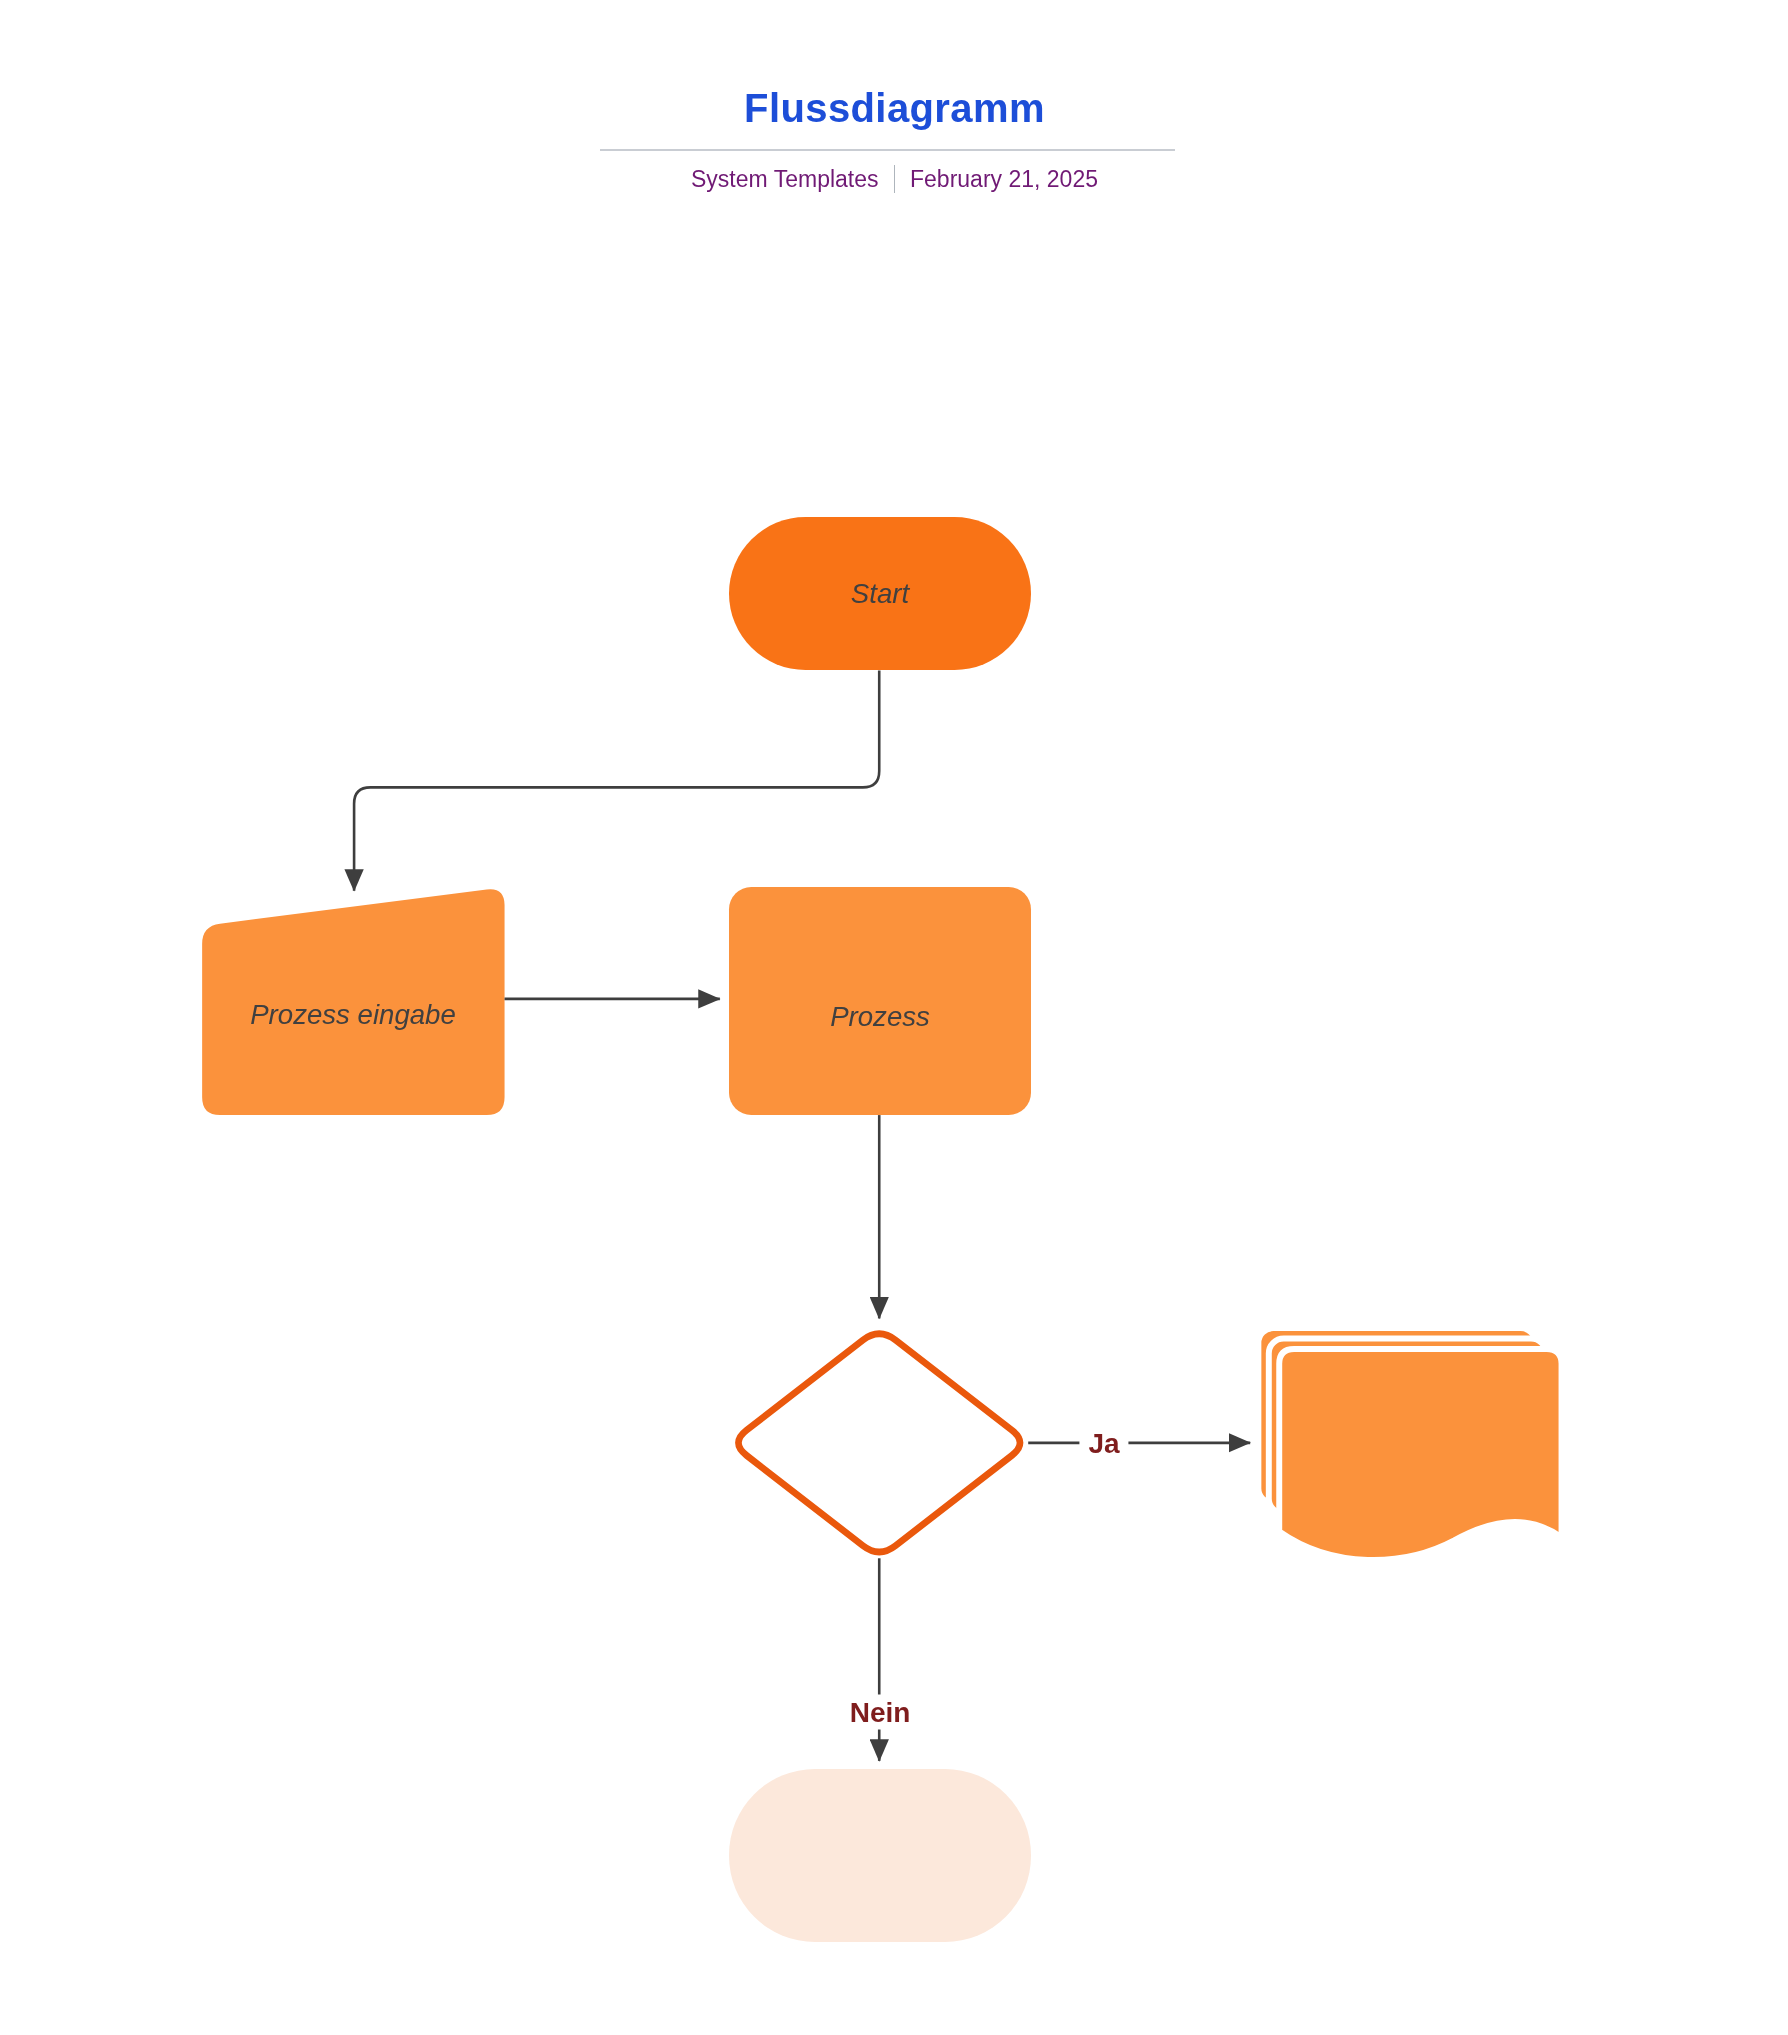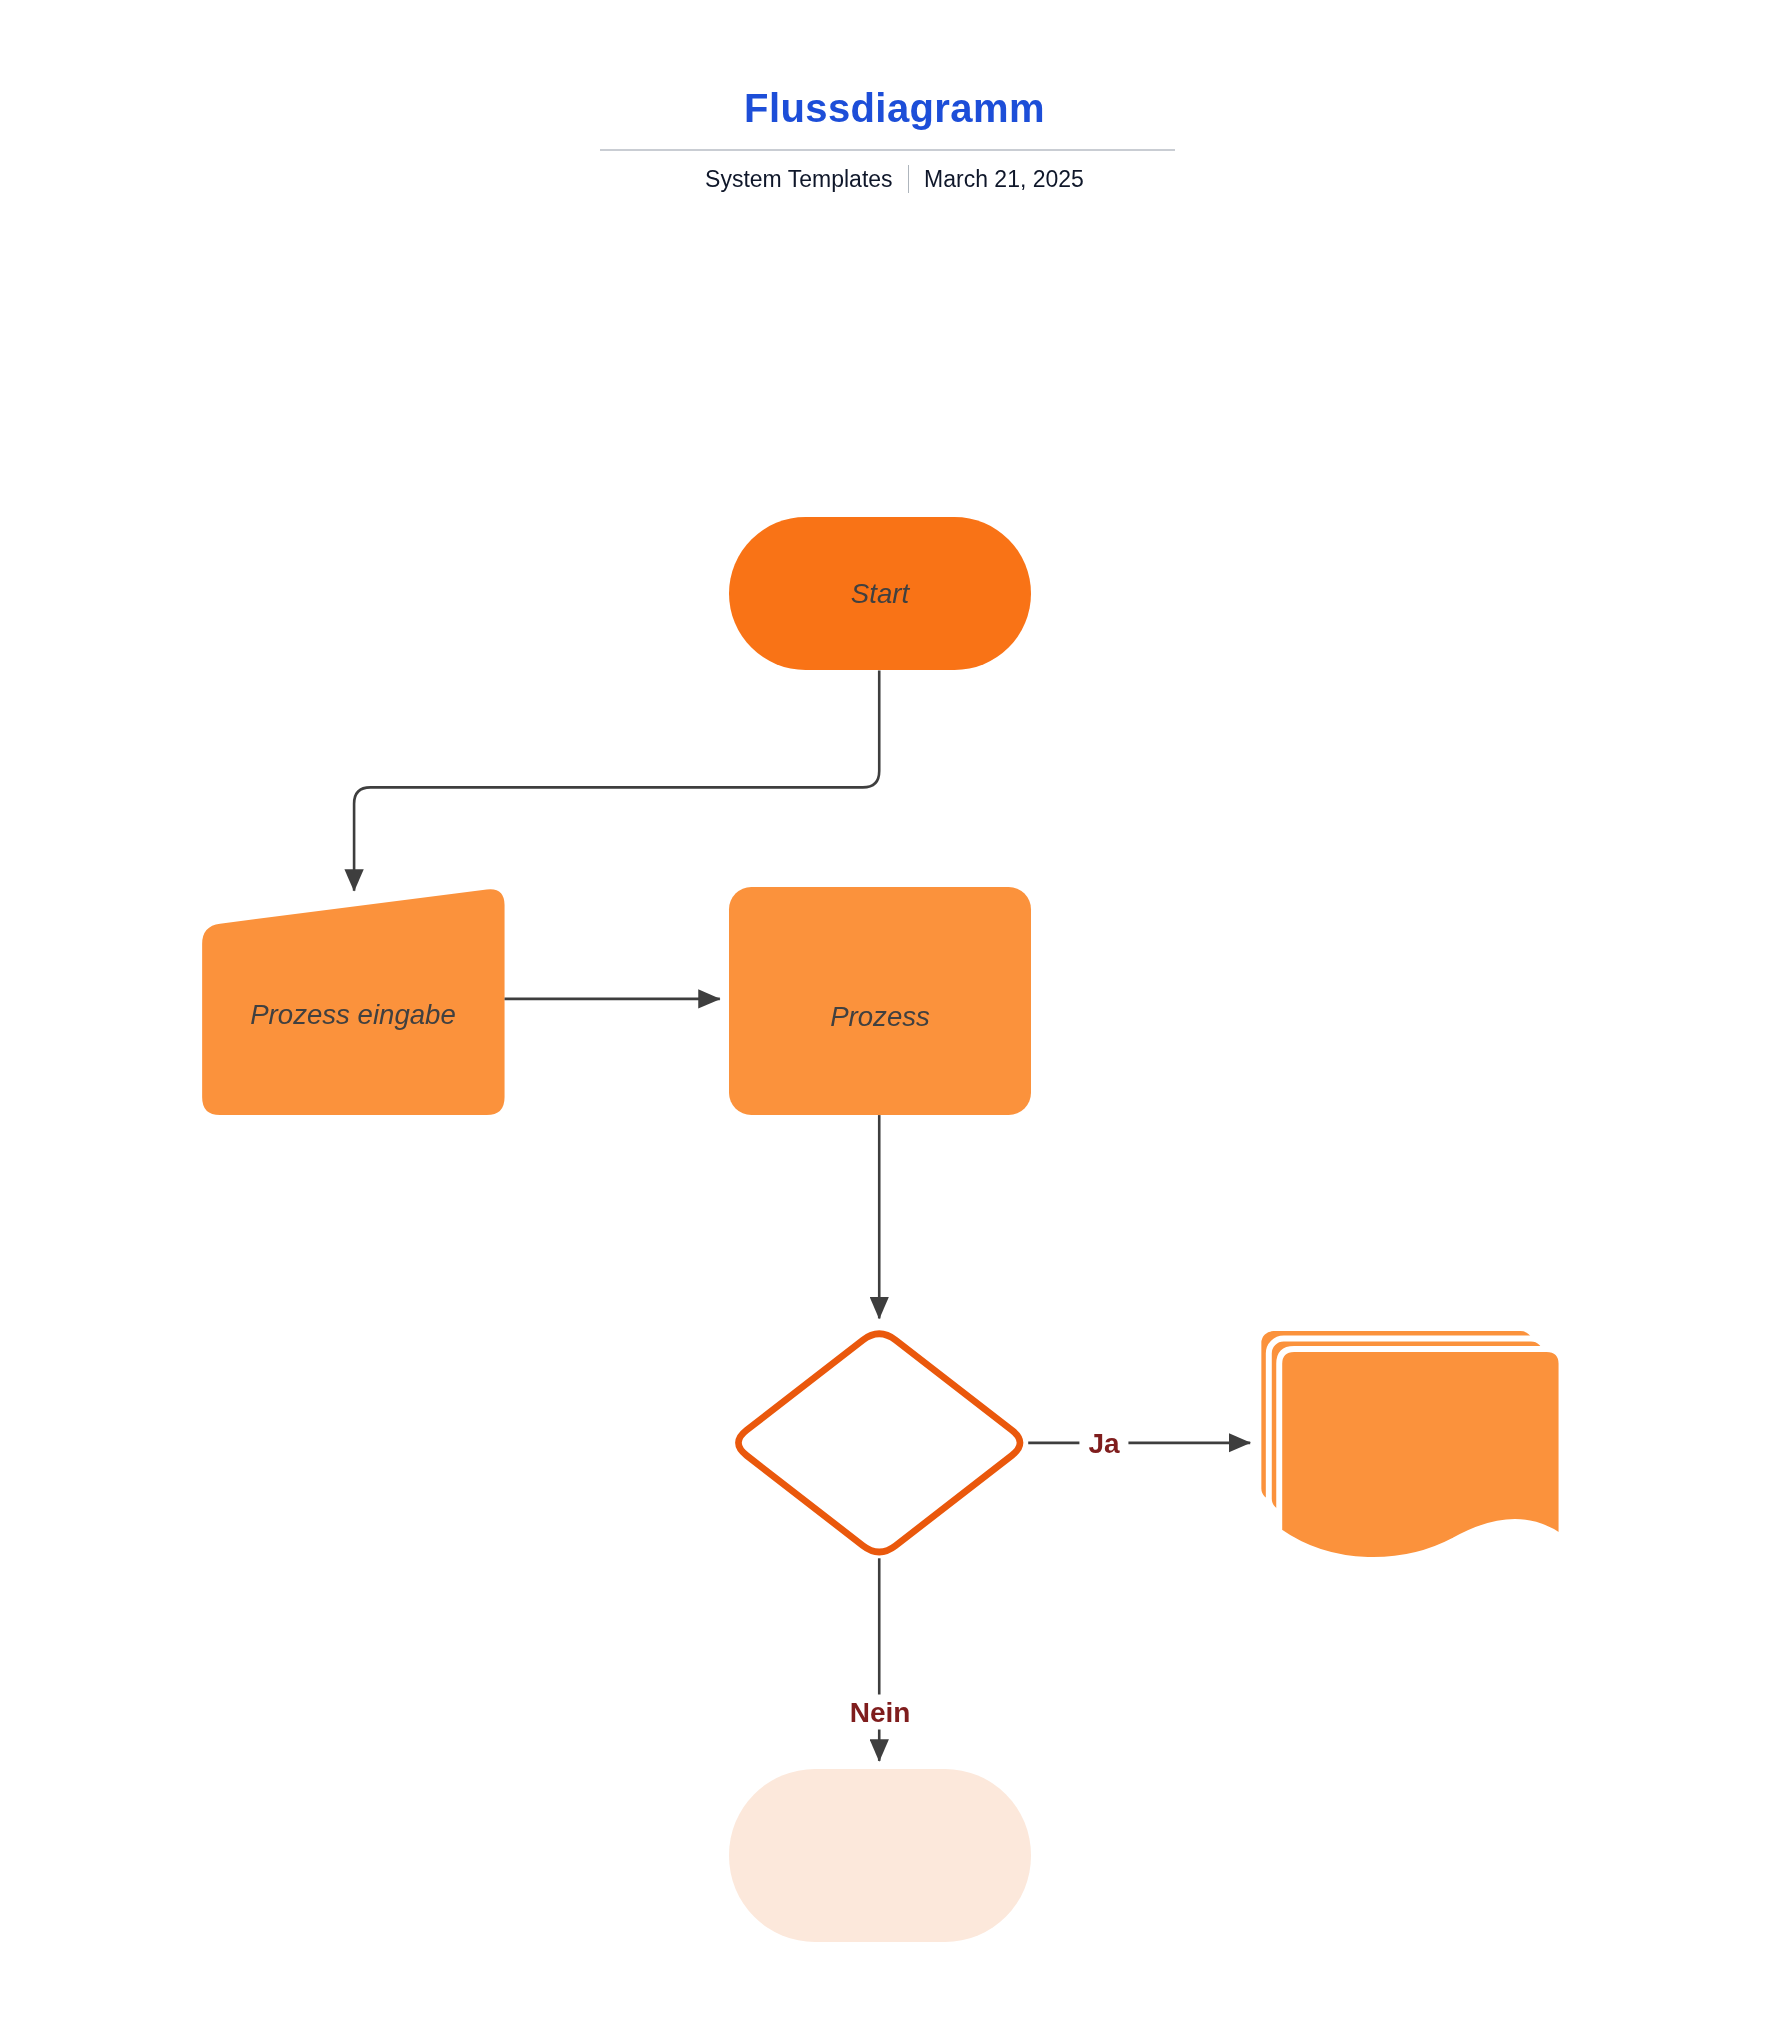--- a/index.html
+++ b/index.html
@@ -33,21 +33,21 @@
   }
   .subtitle-row {
     position: absolute;
     top: 165px; left: 0;
     width: 100%;
     display: flex;
     align-items: center;
     justify-content: center;
     gap: 15px;
     font-size: 23px;
-    color: #0f172a;
+    color: #701a75;
   }
   .subtitle-divider {
     width: 1.5px; height: 28px;
     background: #AEB5BC;
   }
 
   
   .shape { position: absolute; }
   .start-node {
     left: 729px; top: 517px;
@@ -113,21 +113,21 @@
 </head>
 <body>
 
 <div id="canvas">
 
   <h1 class="page-title">Flussdiagramm</h1>
   <div class="title-underline"></div>
   <div class="subtitle-row">
     <span>System Templates</span>
     <span class="subtitle-divider"></span>
-    <span>March 21, 2025</span>
+    <span>February 21, 2025</span>
   </div>
 
   <div class="shape start-node"></div>
   <div class="shape process-node"></div>
   <div class="shape end-node"></div>
 
   <svg class="vector-layer" viewBox="0 0 2401 2732" xmlns="http://www.w3.org/2000/svg">
     <defs>
       <marker id="arrow" markerUnits="userSpaceOnUse" markerWidth="32" markerHeight="26" refX="29" refY="13" orient="auto">
         <path d="M0,0 L30,13 L0,26 Z" fill="#3E3E3E"></path>

